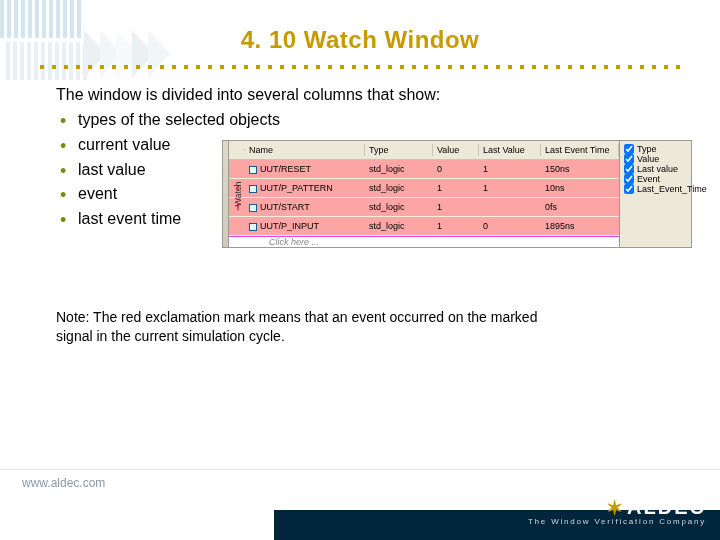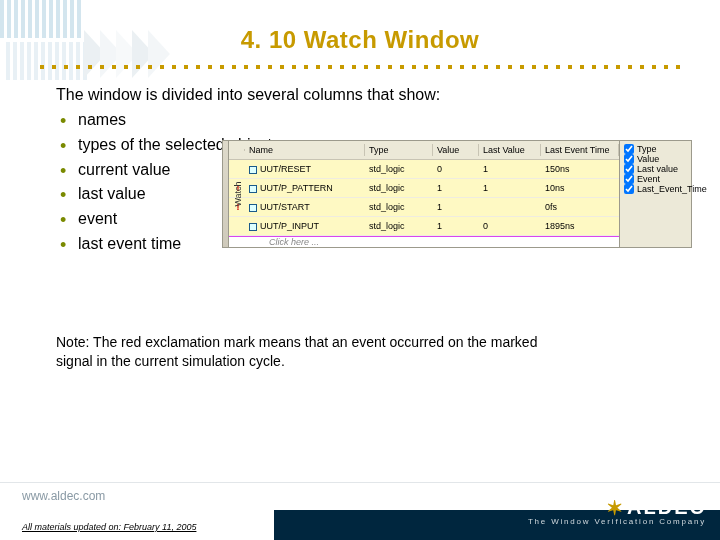--- a/index.html
+++ b/index.html
@@ -124,21 +124,21 @@
     height: 24px;
   }
   .w-head { background: #ece9d8; border-bottom: 1px solid #c8c4b4; }
   .w-head div {
     border-right: 1px solid #c8c4b4;
     padding: 1px 4px;
     font-size: 9px;
     color: #000;
     white-space: nowrap; overflow: hidden;
   }
-  .w-row { background: #fef9c3; border-bottom: 1px solid #efece0; }
+  .w-row { background: #fca5a5; border-bottom: 1px solid #efece0; }
   .w-row div { padding: 0 4px; white-space: nowrap; overflow: hidden; }
   .w-row .sig { color: #000; }
   .exc {
     width: 10px; height: 10px; display: inline-block;
     color: #c00; font-weight: bold; text-align: center;
     font-size: 9px; line-height: 10px;
   }
   .sig-icon {
     width: 8px; height: 8px; border: 1px solid #1a5a8a;
     background: #dff; display:inline-block; margin-right:3px; vertical-align:middle;
@@ -165,21 +165,21 @@
 
   .note {
     margin: 76px 0 0 20px;
     font-size: 14px;
     line-height: 1.35;
     max-width: 520px;
   }
 
   .footer {
     position: absolute; left: 0; bottom: 0; right: 0;
-    height: 58px;
+    height: 71px;
     border-top: 1px solid #e2e6e9;
   }
   .footer-url {
     position: absolute; left: 22px; top: 6px;
     font-size: 12px; color: #8a9aa5;
   }
   .footer-bar {
     position: absolute; left: 0; right: 0; bottom: 0;
     height: 30px;
     background: linear-gradient(90deg, #fff 0%, #fff 38%, #00263e 38%, #00263e 100%);
@@ -256,21 +256,20 @@
 </div>
 
 <div class="slide">
   <div class="title">4. 10 Watch Window</div>
   <div class="dot-rule"></div>
 
 
   <div class="cols-area">
     <p class="subhead">The window is divided into several columns that show:</p>
     <ul class="bullets">
-      <li>names</li>
       <li>types of the selected objects</li>
       <li>current value</li>
       <li>last value</li>
       <li>event</li>
       <li>last event time</li>
     </ul>
 
     <div class="watch-shot">
       <div class="watch-tab">
         <span>Watch</span>
@@ -342,18 +341,17 @@
       </div>
     </div>
   </div>
 
   <p class="note">Note: The red exclamation mark means that an event occurred on the marked signal in the current simulation cycle.</p>
 </div>
 
 <div class="footer">
   <div class="footer-url">www.aldec.com</div>
   <div class="footer-bar"></div>
-  <div class="footer-updated">All materials updated on: February 11, 2005</div>
   <div class="footer-logo">
     <div class="logo-main"><span class="burst">✶</span><span>ALDEC</span></div>
     <div class="logo-sub">The Window Verification Company</div>
   </div>
 </div>
 
 </body></html>

